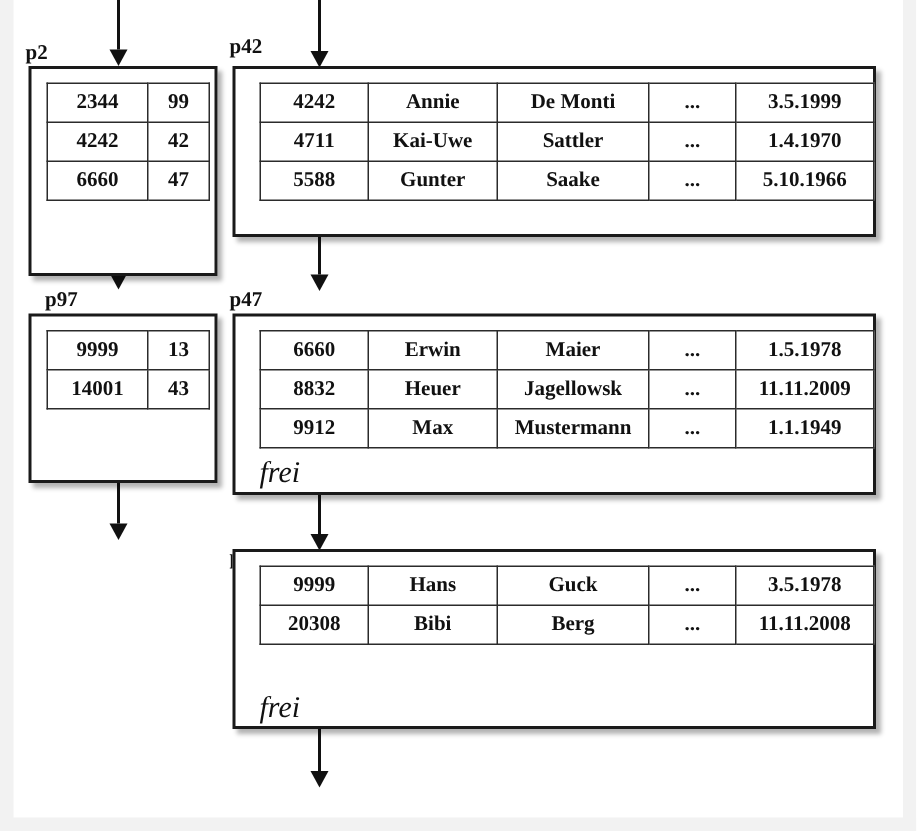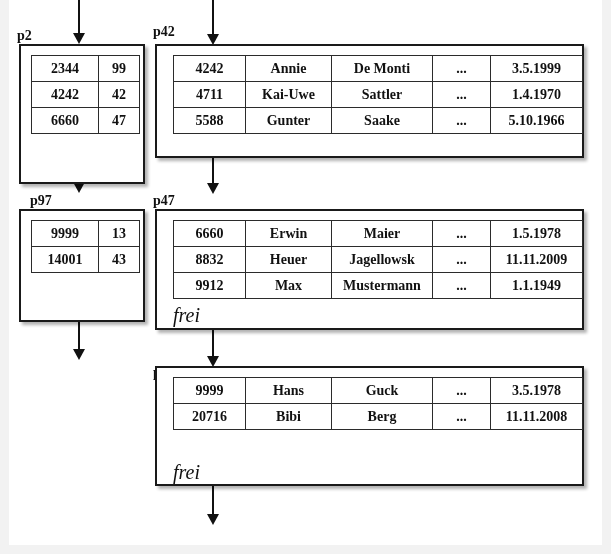--- a/index.html
+++ b/index.html
@@ -246,21 +246,21 @@
     <table class="rec-table" style="left:16px; top:9px; width:404px;">
       <tbody>
         <tr>
           <td style="width:71px;">9999</td>
           <td style="width:85px;">Hans</td>
           <td style="width:100px;">Guck</td>
           <td style="width:57px;">...</td>
           <td style="width:91px;">3.5.1978</td>
         </tr>
         <tr>
-          <td>20716</td>
+          <td>20308</td>
           <td>Bibi</td>
           <td>Berg</td>
           <td>...</td>
           <td>11.11.2008</td>
         </tr>
       </tbody>
     </table>
     <div class="frei" style="left:16px; top:93px;">frei</div>
   </div>
 

